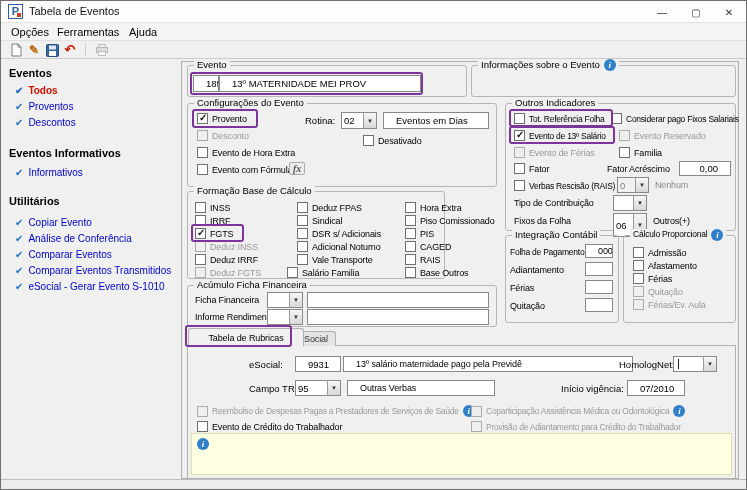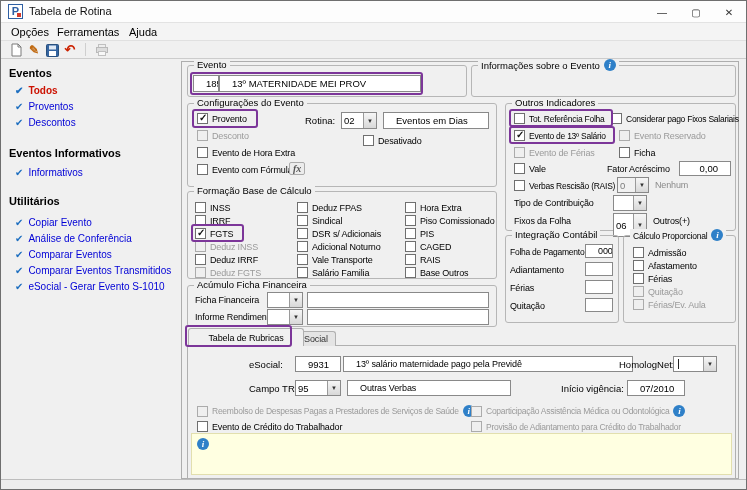--- a/index.html
+++ b/index.html
@@ -22,21 +22,21 @@
 .glyph-undo{color:#cc2200;font-size:13px;font-weight:bold;line-height:10px}
 .dim{opacity:.55}
 
 .shead{position:absolute;font-size:11px;font-weight:bold;white-space:nowrap}
 .sitem{position:absolute;display:flex;align-items:center;gap:5px;font-size:10px;color:#0000d6;white-space:nowrap}
 .sitem .sicon{color:#1e6fc0;font-size:10px;line-height:10px}
 .sitem.red{color:#cc1100;font-weight:bold}
 
 #mainbox{position:absolute;left:180px;top:60px;width:558px;height:418px;border:1px solid #adadad}
 .group{position:absolute;border:1px solid #b6b6b6;border-radius:3px}
-.legend{position:absolute;top:-7px;left:6px;background:#f0f0f0;padding:0 3px;font-size:9.5px;white-space:nowrap;display:flex;align-items:flex-end;gap:4px}
+.legend{position:absolute;top:-7px;left:6px;background:#f0f0f0;padding:0 3px;font-size:9.5px;white-space:nowrap;display:flex;align-items:flex-start;gap:4px}
 .txt{position:absolute;white-space:nowrap;font-size:9.5px}
 .txt.f9{font-size:9px;letter-spacing:-0.15px}
 .txt.dis{color:#8a8a8a}
 .field{position:absolute;background:#fff;border:1px solid #898989;display:flex;align-items:center;padding:0 12px;font-size:9.5px;white-space:nowrap;overflow:hidden}
 .field.right{justify-content:flex-end}
 .field.f9{font-size:9px;letter-spacing:-0.1px}
 .combo{position:absolute;background:#fff;border:1px solid #898989;display:flex;align-items:stretch;font-size:9.5px}
 .combo .val{flex:1;display:flex;align-items:center;padding:0 2px;overflow:hidden}
 .combo .dbtn{width:13px;background:linear-gradient(#f6f6f6,#d8d8d8);border-left:1px solid #9a9a9a;display:flex;align-items:center;justify-content:center;flex:none}
 .combo .dbtn span{font-size:6px;color:#333;line-height:1}
@@ -61,21 +61,21 @@
 #note{position:absolute;background:#ffffe1;border:1px solid #e2dfae}
 #statusbar{position:absolute;left:0;top:478px;width:745px;height:10px;background:#ededed;border-top:1px solid #bdbdbd}
 </style>
 </head>
 <body>
 
 <div id="screen">
 
   <div id="titlebar">
     <div id="applogo">P</div>
-    <div id="wtitle">Tabela de Rotina</div>
+    <div id="wtitle">Tabela de Eventos</div>
     <div class="wbtn" style="left:645px">
         <span>—</span>
       </div>
     <div class="wbtn" style="left:679px">
         <span>▢</span>
       </div>
     <div class="wbtn" style="left:712px">
         <span>✕</span>
       </div>
   </div>
@@ -209,21 +209,21 @@
       </span>
   </div>
   <div class="field" style="left:382px;top:111px;width:106px;height:17px">
       <span>Eventos em Dias</span>
     </div>
   <label class="cb" style="left:362px;top:134px">
     <span class="box"></span>
       <span>Desativado</span>
   </label>
 
-  <div class="group" style="left:186px;top:190px;width:310px;height:88px">
+  <div class="group" style="left:186px;top:190px;width:258px;height:88px">
     <span class="legend">
         <span>Formação Base de Cálculo</span>
       </span>
   </div>
   <label class="cb" style="left:194px;top:201px">
       <span class="box"></span>
       <span>INSS</span>
     </label>
   <label class="cb" style="left:194px;top:214px">
       <span class="box"></span>
@@ -260,21 +260,21 @@
       <span>DSR s/ Adicionais</span>
     </label>
   <label class="cb" style="left:296px;top:240px">
       <span class="box"></span>
       <span>Adicional Noturno</span>
     </label>
   <label class="cb" style="left:296px;top:253px">
       <span class="box"></span>
       <span>Vale Transporte</span>
     </label>
-  <label class="cb" style="left:296px;top:266px">
+  <label class="cb" style="left:286px;top:266px">
       <span class="box"></span>
       <span>Salário Familia</span>
     </label>
 
   <label class="cb" style="left:404px;top:201px">
       <span class="box"></span>
       <span>Hora Extra</span>
     </label>
   <label class="cb" style="left:404px;top:214px">
       <span class="box"></span>
@@ -345,25 +345,25 @@
   <label class="cb disabled" style="left:618px;top:129px">
     <span class="box"></span>
       <span>Evento Reservado</span>
   </label>
   <label class="cb disabled" style="left:513px;top:146px">
     <span class="box"></span>
       <span>Evento de Férias</span>
   </label>
   <label class="cb" style="left:618px;top:146px">
     <span class="box"></span>
-      <span>Ficha</span>
+      <span>Familia</span>
   </label>
   <label class="cb" style="left:513px;top:162px">
     <span class="box"></span>
-      <span>Vale</span>
+      <span>Fator</span>
   </label>
   <span class="txt f9" style="left:606px;top:163px">Fator Acréscimo</span>
   <div class="field right" style="left:678px;top:160px;width:52px;height:15px">
       <span>0,00</span>
     </div>
   <label class="cb xs" style="left:513px;top:179px">
     <span class="box"></span>
       <span>Verbas Rescisão (RAIS)</span>
   </label>
   <div class="combo dis" style="left:616px;top:176px;width:32px;height:16px">
@@ -466,21 +466,21 @@
       </span>
   </div>
 
   <span class="txt" style="left:248px;top:382px">Campo TRCT:</span>
   <div class="combo" style="left:294px;top:379px;width:46px;height:16px">
     <span class="val">95</span>
     <span class="dbtn">
         <span>▼</span>
       </span>
   </div>
-  <div class="field f9" style="left:346px;top:379px;width:164px;height:16px">
+  <div class="field f9" style="left:346px;top:379px;width:148px;height:16px">
       <span>Outras Verbas</span>
     </div>
   <span class="txt" style="left:560px;top:382px">Início vigência:</span>
   <div class="field" style="left:626px;top:379px;width:58px;height:16px">
       <span>07/2010</span>
     </div>
 
   <label class="cb xs disabled" style="left:196px;top:404px">
     <span class="box"></span>
       <span>Reembolso de Despesas Pagas a Prestadores de Serviços de Saúde</span>

